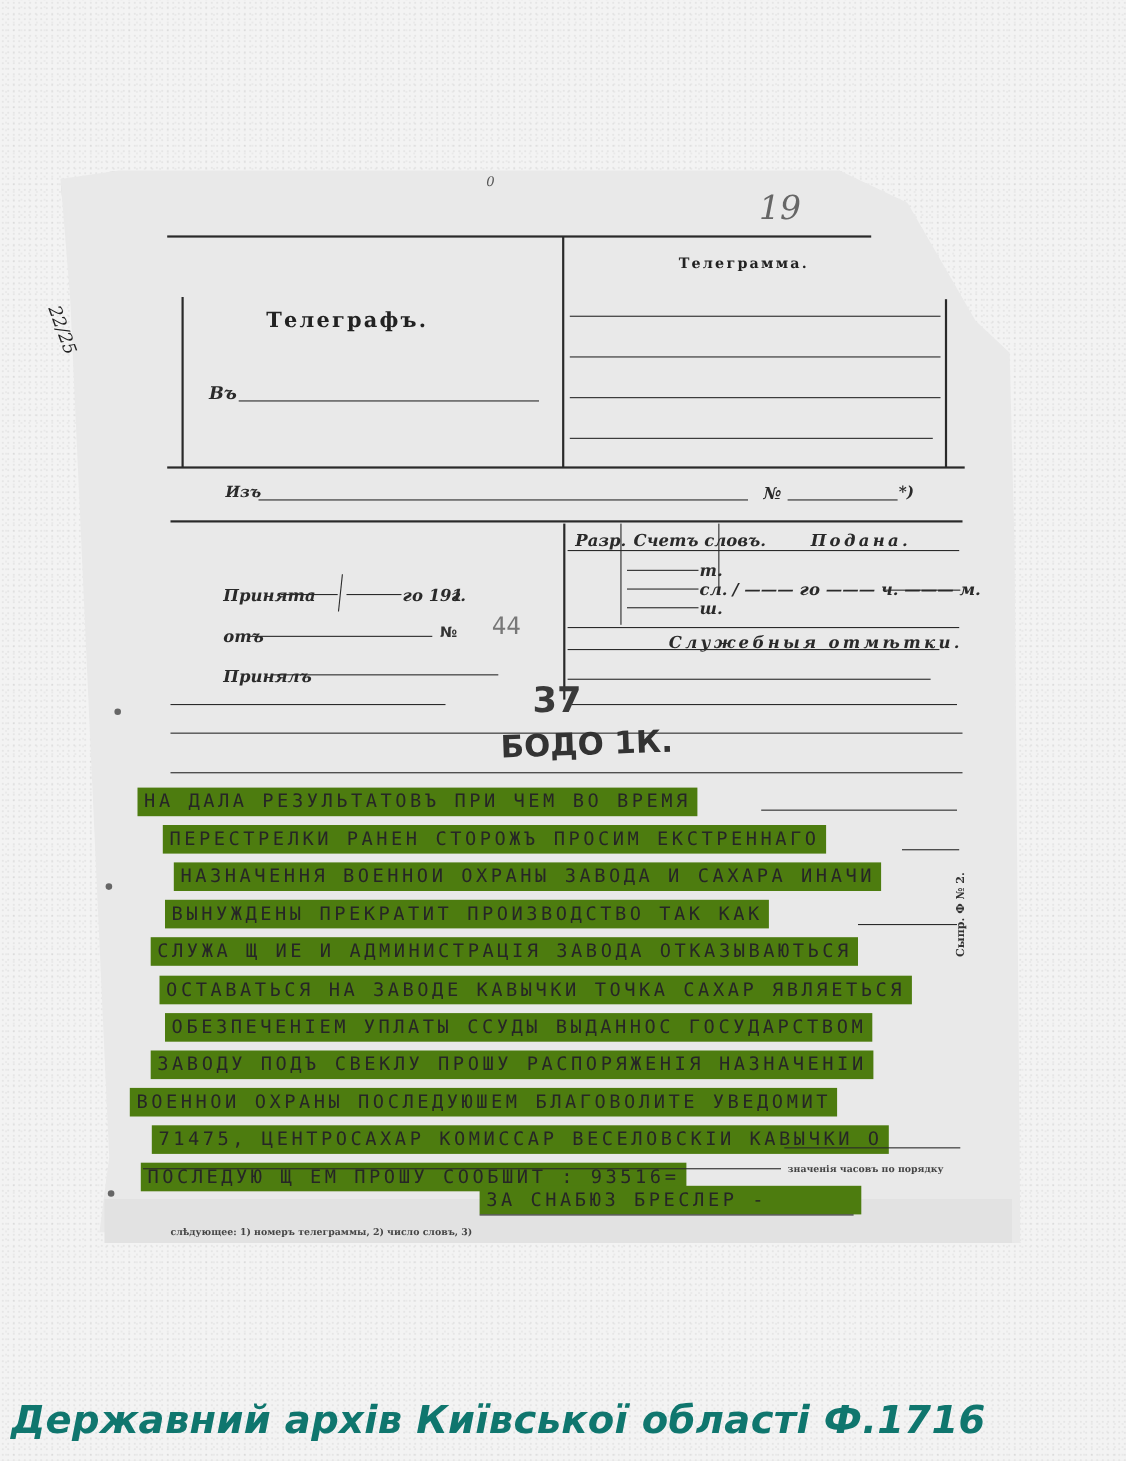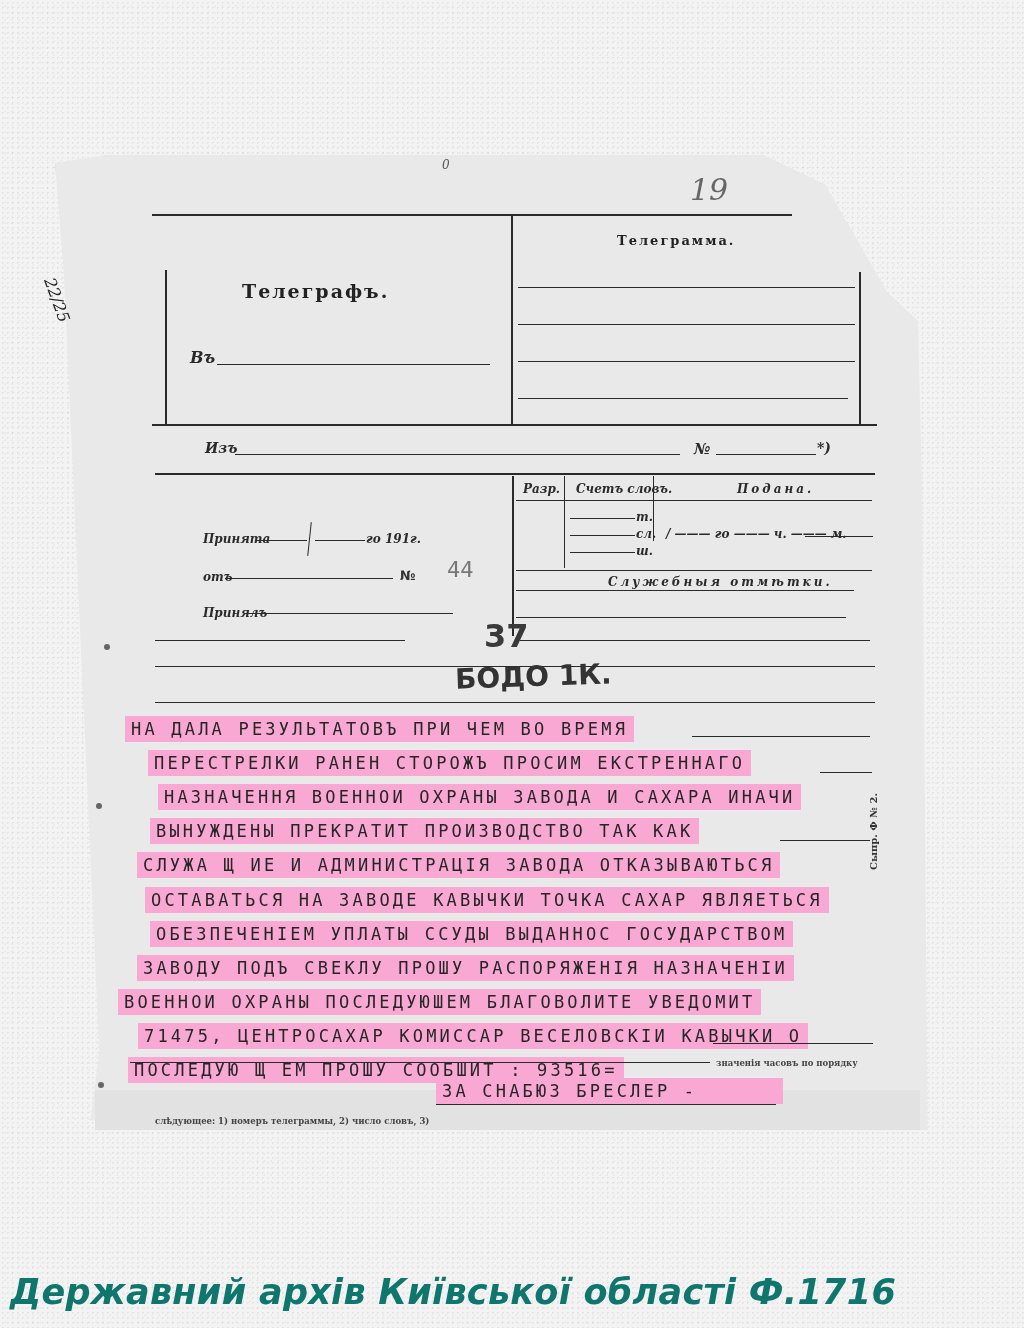--- a/index.html
+++ b/index.html
@@ -24,23 +24,23 @@
       position: absolute; left: 95px; top: 1090px; width: 825px; height: 40px;
       background: #e2e2e2;
     }
     .line { position: absolute; background: #2a2a2a; }
     .vline { position: absolute; background: #2a2a2a; width: 2px; }
     .form-title {
       position: absolute; font-family: "DejaVu Serif", serif; font-weight: bold;
       letter-spacing: 2px; color: #222; text-align: right;
     }
     .ital { position: absolute; font-family: "DejaVu Serif", serif; font-style: italic; font-weight: bold; color: #2a2a2a; }
-    .small { font-size: 12px; }
+    .small { font-size: 15px; }
     .tape {
-      position: absolute; left: 118px; height: 26px; background: #f9a8d4;
+      position: absolute; left: 118px; height: 26px; background: #4d7c0f;
       font-family: "DejaVu Sans Mono", monospace; font-size: 17px;
       letter-spacing: 3.2px; color: #262626; white-space: nowrap;
       line-height: 26px; padding: 0 6px;
     }
     .stamp {
       position: absolute; font-family: "DejaVu Sans", sans-serif; font-weight: bold; color: #333;
     }
     .hand { position: absolute; font-family: "DejaVu Serif", serif; font-style: italic; color: #555; }
     .footer {
       position: absolute; left: 10px; top: 1272px; font-family: "DejaVu Sans", sans-serif;

